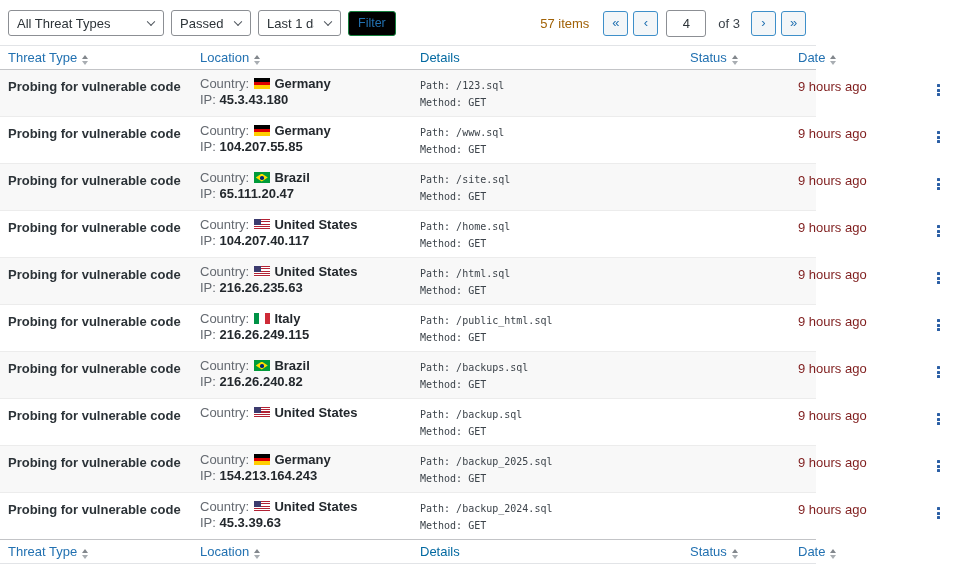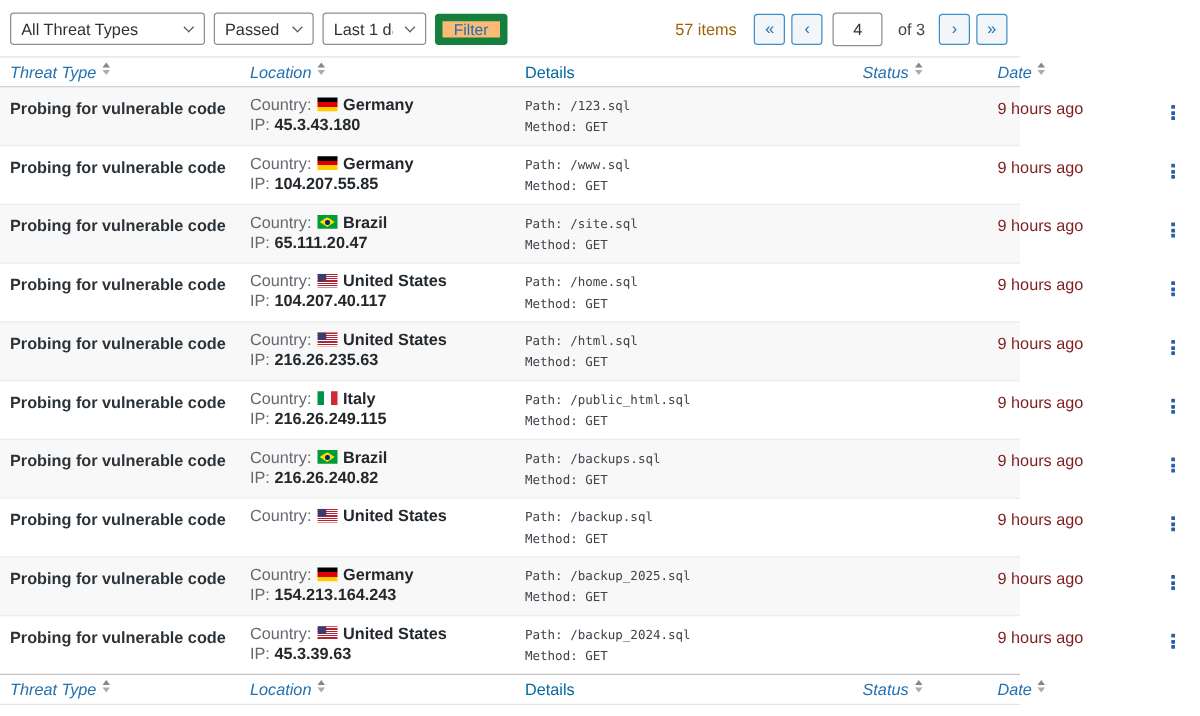--- a/index.html
+++ b/index.html
@@ -41,22 +41,22 @@
     border-bottom: 1.5px solid #50575e;
     transform: translateY(-70%) rotate(45deg);
     pointer-events: none;
   }
   .sel-threat select { width: 156px; }
   .sel-status select { width: 80px; }
   .sel-period select { width: 83px; }
   .filter-btn {
     height: 25px;
     padding: 0 9px;
-    background: #fdba74;
-    border: 6px solid #15803d;
+    background: #000000;
+    border: 1px solid #15803d;
     border-radius: 3px;
     color: #2271b1;
     font-family: "Liberation Sans", sans-serif;
     font-size: 12.5px;
     cursor: pointer;
   }
 
   
   .pager-group { margin-left: auto; display: flex; align-items: center; }
   .items-count { color: #a16207; margin-right: 14px; }
@@ -95,21 +95,21 @@
     padding-left: 8px;
   }
   .thead {
     border-top: 1px solid #e2e4e7;
     border-bottom: 1px solid #c3c4c7;
     height: 25px;
     align-items: center;
     background: #fff;
   }
   .thead .hcell { display: flex; align-items: center; }
-  .sort-link { color: #2271b1; cursor: pointer; display: inline-flex; align-items: flex-start; font-style: italic; }
+  .sort-link { color: #2271b1; cursor: pointer; display: inline-flex; align-items: flex-end; }
   .plain-head { color: #0369a1; }
   .sort-icon { display: inline-flex; flex-direction: column; gap: 2px; margin-left: 5px; }
   .sort-icon i {
     width: 0; height: 0;
     border-left: 3.5px solid transparent;
     border-right: 3.5px solid transparent;
     display: block;
   }
   .sort-icon .up { border-bottom: 4px solid #82878c; }
   .sort-icon .down { border-top: 4px solid #a8adb2; }

